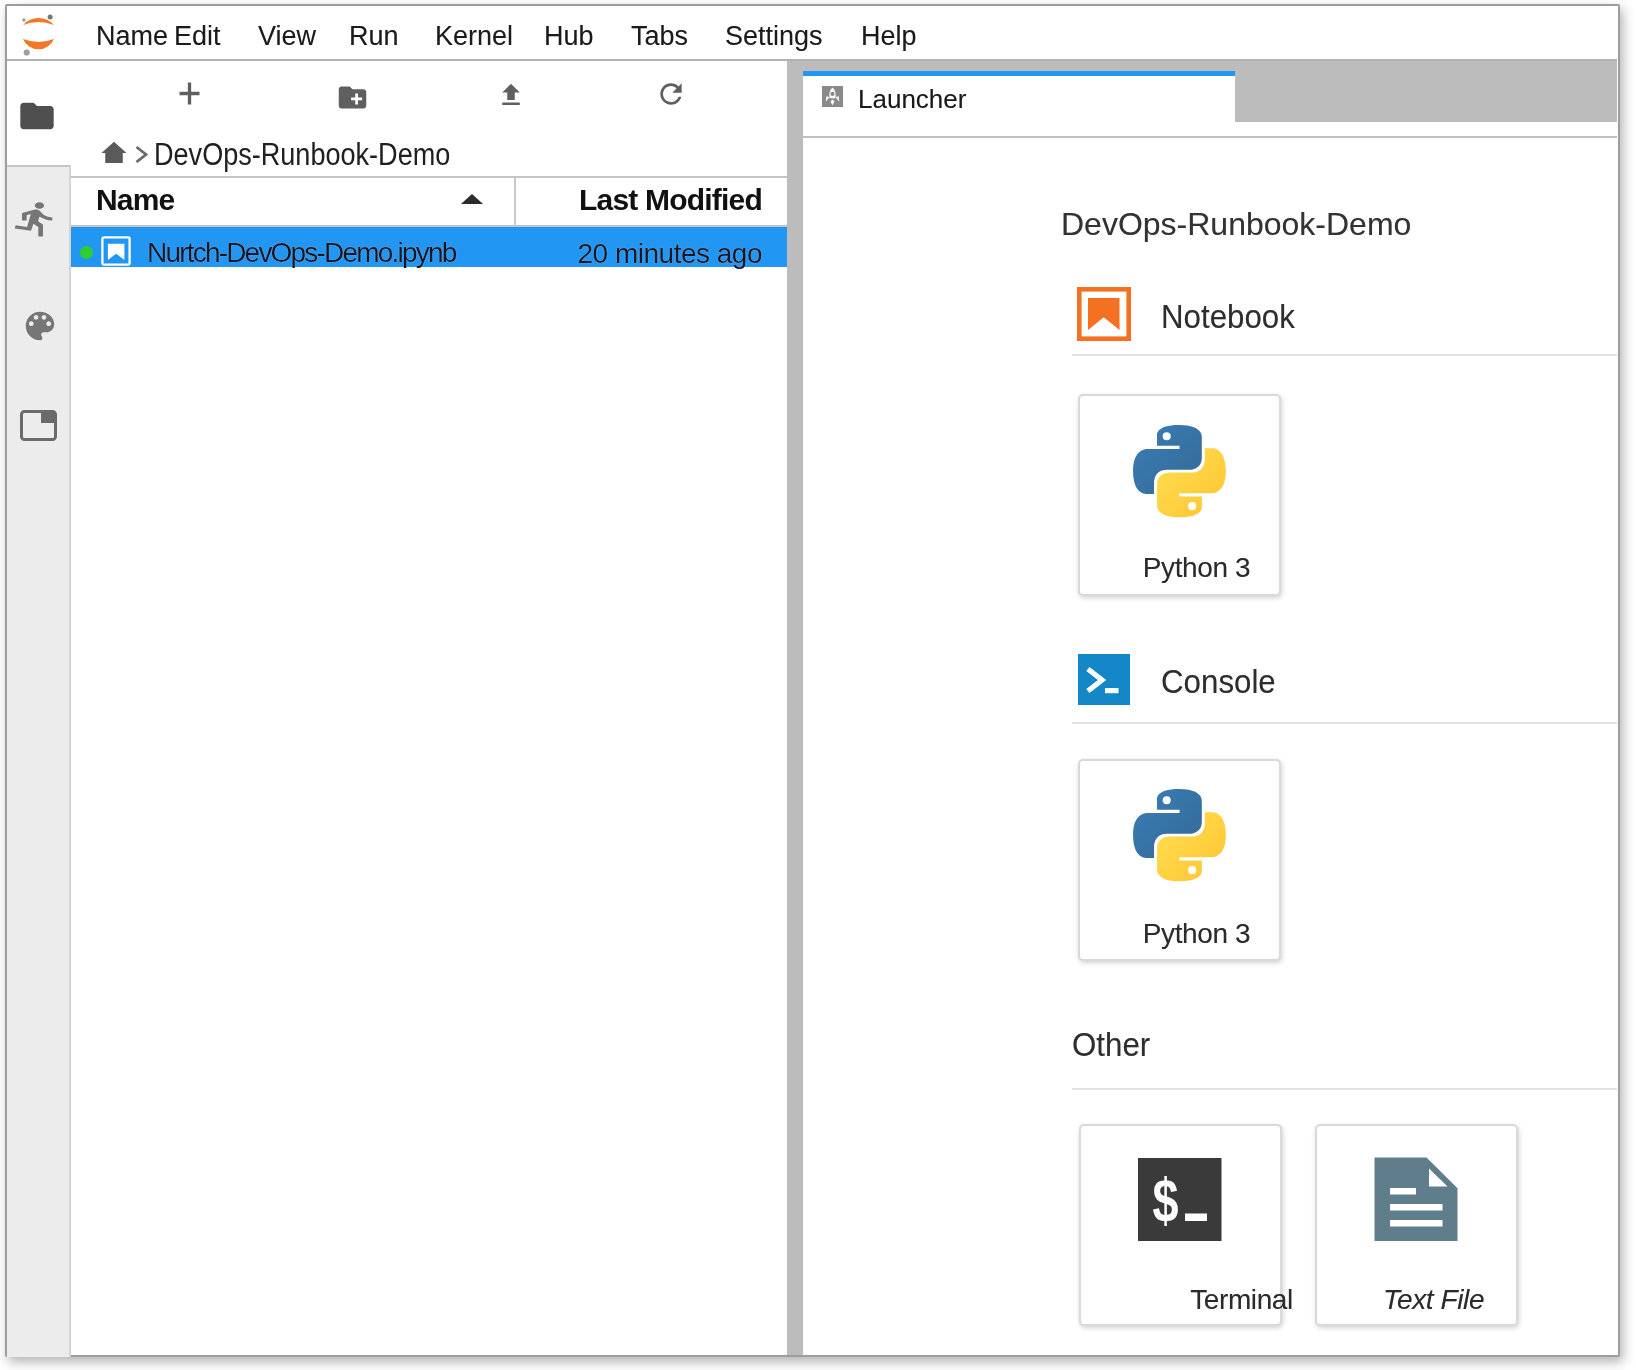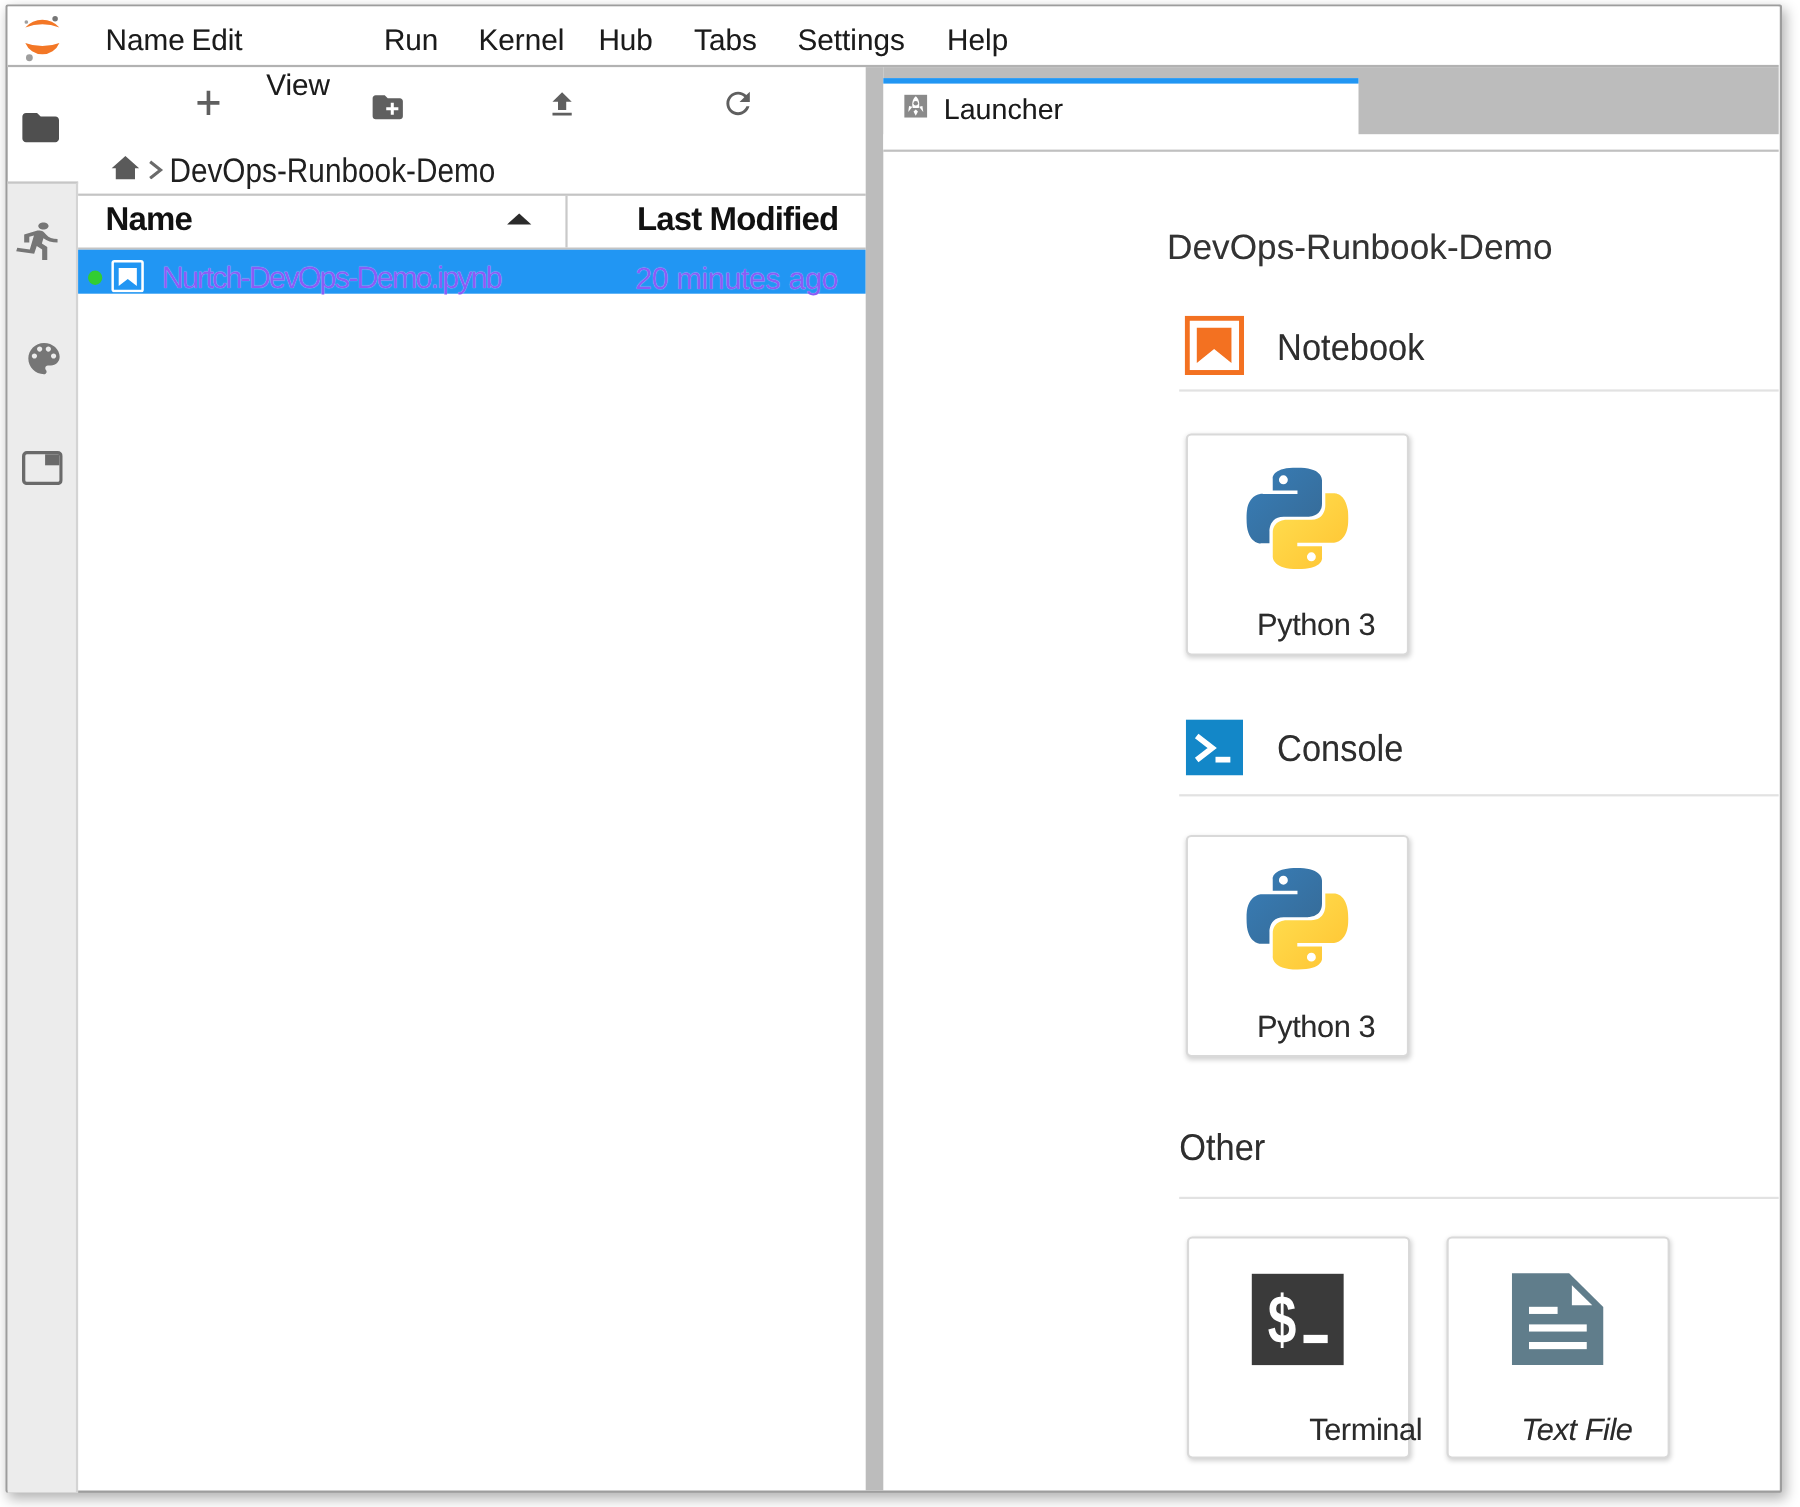--- a/index.html
+++ b/index.html
@@ -15,21 +15,21 @@
   
   #sidegrey{left:7px;top:165px;width:62px;height:1190px;background:#ececec;border-top:2px solid #c6c6c6;border-right:2px solid #d4d4d4;}
   
   #listhead{left:71px;top:176px;width:716px;height:51px;border-top:2px solid #c4c4c4;border-bottom:2px solid #c4c4c4;background:#fff;box-sizing:border-box;}
   #coldiv{left:514px;top:178px;width:2px;height:47px;background:#c9c9c9;}
   .hdrtxt{position:absolute;font-size:30px;font-weight:bold;color:#111;line-height:30px;letter-spacing:-0.8px;}
   #sorttri{left:461px;top:194px;width:0;height:0;border-left:11.5px solid transparent;border-right:11.5px solid transparent;border-bottom:10px solid #2b2b2b;}
   
   #selrow{left:71px;top:227px;width:716px;height:40px;background:#2196f3;}
   #greendot{left:80px;top:246px;width:13px;height:13px;border-radius:50%;background:#32cd32;}
-  .rowtxt{position:absolute;color:#8b5cf6;font-size:29px;line-height:29px;text-shadow:0 0 0.8px rgba(255,255,255,0.8);}
+  .rowtxt{position:absolute;color:#0f172a;font-size:29px;line-height:29px;text-shadow:0 0 0.8px rgba(255,255,255,0.8);}
   
   #splitter{left:787px;top:61px;width:16px;height:1294px;background:#bcbcbc;}
   
   #tabbargrey{left:803px;top:61px;width:814px;height:61px;background:#bcbcbc;}
   #tabbarline{left:803px;top:136px;width:814px;height:2px;background:#c0c0c0;}
   #tab{left:803px;top:71px;width:432px;height:66px;background:#fff;border-top:5px solid #2196f3;box-sizing:border-box;}
   #tabtxt{left:858px;top:86px;font-size:26px;line-height:26px;color:#1a1a1a;}
   #launchtitle{left:1061px;top:207px;font-size:32px;line-height:34px;color:#333;}
   .secttxt{position:absolute;font-size:34px;line-height:36px;color:#2e2e2e;transform:scaleX(0.92);transform-origin:0 0;}
   .hrule{position:absolute;height:2px;background:#e2e2e2;left:1072px;width:545px;}
@@ -46,21 +46,21 @@
   <div class="abs" id="menubar"></div>
   <svg class="abs" style="left:22px;top:13px;" width="33" height="44" viewBox="0 0 33 44">
     <path d="M1 12 A20.5 20.5 0 0 1 32 12 A44 44 0 0 0 1 12 Z" fill="#f37726"></path>
     <path d="M1 26 A44 44 0 0 0 32 26 A16.8 16.8 0 0 1 1 26 Z" fill="#f37726"></path>
     <circle cx="1.9" cy="7" r="1.7" fill="#9e9e9e"></circle>
     <circle cx="28.1" cy="4" r="2.5" fill="#767676"></circle>
     <circle cx="4.7" cy="39.5" r="3.1" fill="#9e9e9e"></circle>
   </svg>
   <div class="menuitem" style="left:96px;">Name</div>
   <div class="menuitem" style="left:174px;">Edit</div>
-  <div class="menuitem" style="left:242px;margin-top:41px;">View</div>
+  <div class="menuitem" style="left:258px;">View</div>
   <div class="menuitem" style="left:349px;">Run</div>
   <div class="menuitem" style="left:435px;">Kernel</div>
   <div class="menuitem" style="left:544px;">Hub</div>
   <div class="menuitem" style="left:631px;">Tabs</div>
   <div class="menuitem" style="left:725px;">Settings</div>
   <div class="menuitem" style="left:861px;">Help</div>
 
   <div class="abs" id="sidegrey"></div>
   <svg class="abs" style="left:17px;top:96px;" width="40" height="40" viewBox="0 0 24 24">
     <path fill="#4f4f4f" d="M10 4H4c-1.1 0-2 .9-2 2v12c0 1.1.9 2 2 2h16c1.1 0 2-.9 2-2V8c0-1.1-.9-2-2-2h-8l-2-2z"></path>

